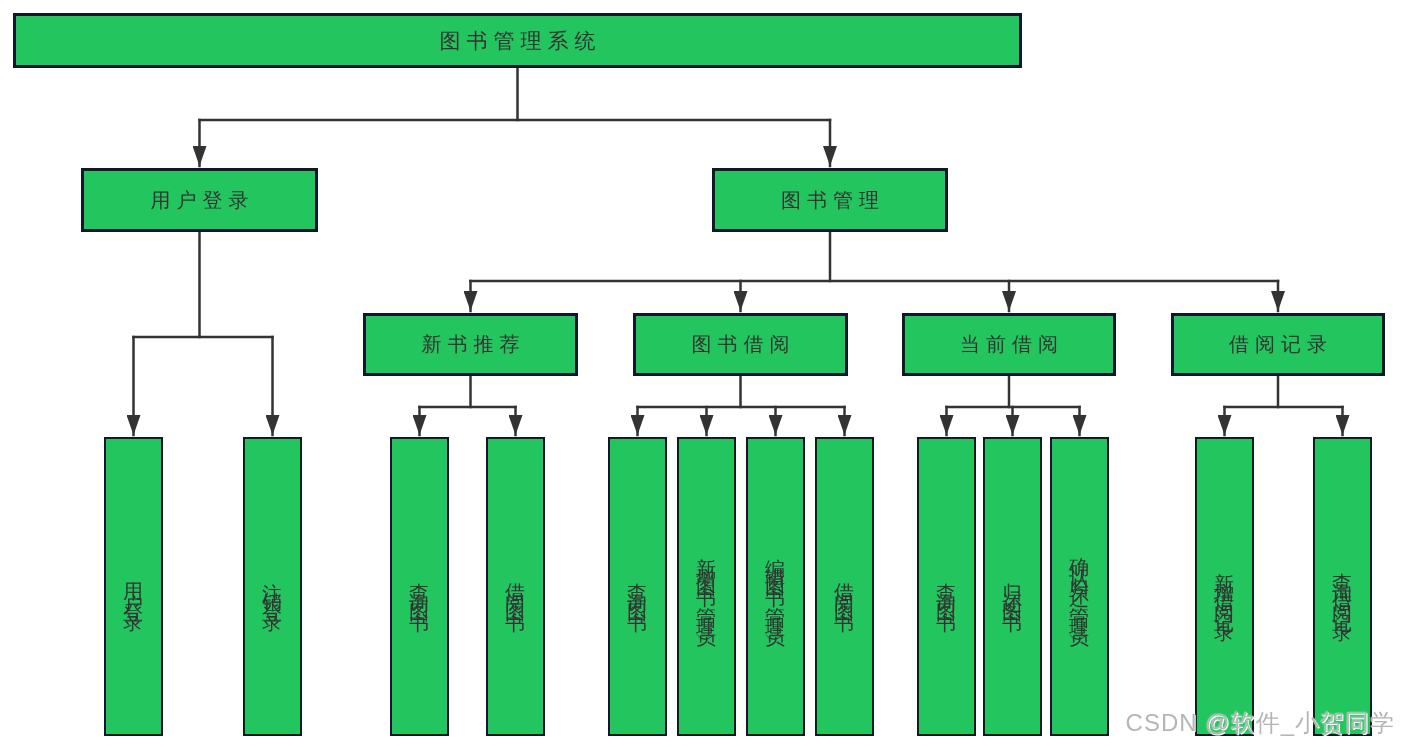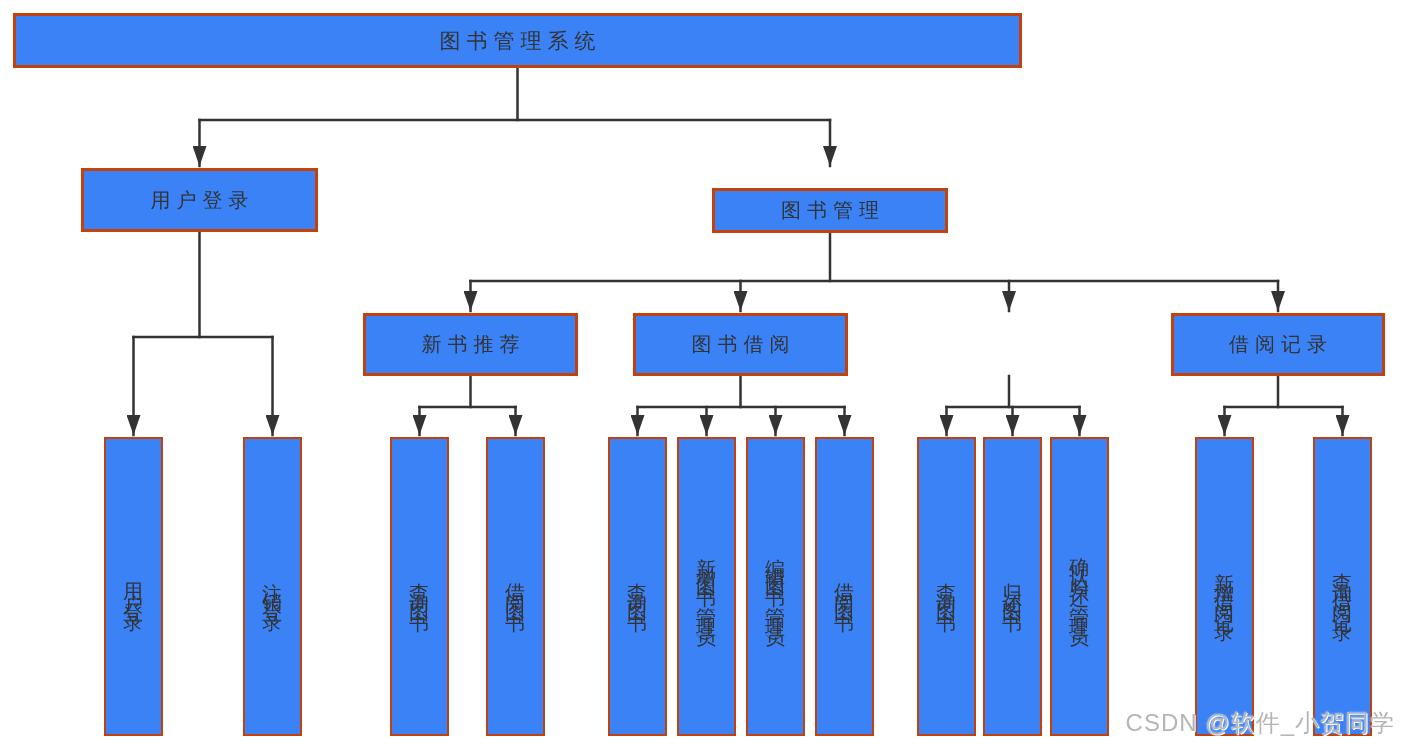--- a/index.html
+++ b/index.html
@@ -15,22 +15,22 @@
     overflow: hidden;
   }
   .wires {
     position: absolute;
     left: 0; top: 0;
     width: 1405px; height: 747px;
   }
   .node {
     position: absolute;
     box-sizing: border-box;
-    border: 3px solid #c2410c;
-    background: #3b82f6;
+    border: 3px solid #0f172a;
+    background: #22c55e;
     display: flex;
     align-items: center;
     justify-content: center;
     color: #333333;
   }
   .node.h {
     font-size: 20px;
     letter-spacing: 6px;
     text-indent: 6px; 
     white-space: nowrap;
@@ -48,21 +48,21 @@
   .leaf .vtext {
     writing-mode: vertical-rl;
     text-orientation: mixed;
     font-size: 20px;
     letter-spacing: 10px;
     line-height: 1.0;
     color: #333333;
   }
   
   .n-user-login   { left: 81px;  top: 168px; width: 237px; height: 64px; }
-  .n-book-mgmt    { left: 712px; top: 168px; width: 236px; height: 45px; margin-top: 20px; }
+  .n-book-mgmt    { left: 712px; top: 168px; width: 236px; height: 64px; }
   
   .n-rec     { left: 363px;  top: 313px; width: 215px; height: 63px; }
   .n-borrow  { left: 633px;  top: 313px; width: 215px; height: 63px; }
   .n-current { left: 902px;  top: 313px; width: 214px; height: 63px; }
   .n-records { left: 1171px; top: 313px; width: 214px; height: 63px; text-align: center; }
   
   .lf-ul1 { left: 104px; }
   .lf-ul2 { left: 243px; }
   .lf-a1  { left: 390px; }
   .lf-a2  { left: 486px; }
@@ -142,20 +142,21 @@
     </g>
   </svg>
 
   <div class="node h root-box">图书管理系统</div>
 
   <div class="node h n-user-login">用户登录</div>
   <div class="node h n-book-mgmt">图书管理</div>
 
   <div class="node h n-borrow">图书借阅</div>
   <div class="node h n-rec">新书推荐</div>
+  <div class="node h n-current">当前借阅</div>
   <div class="node h n-records">借阅记录</div>
 
   <div class="node leaf lf-ul1">
     <span class="vtext">用户登录</span>
   </div>
   <div class="node leaf lf-ul2">
     <span class="vtext">注销登录</span>
   </div>
 
   <div class="node leaf lf-a1">

